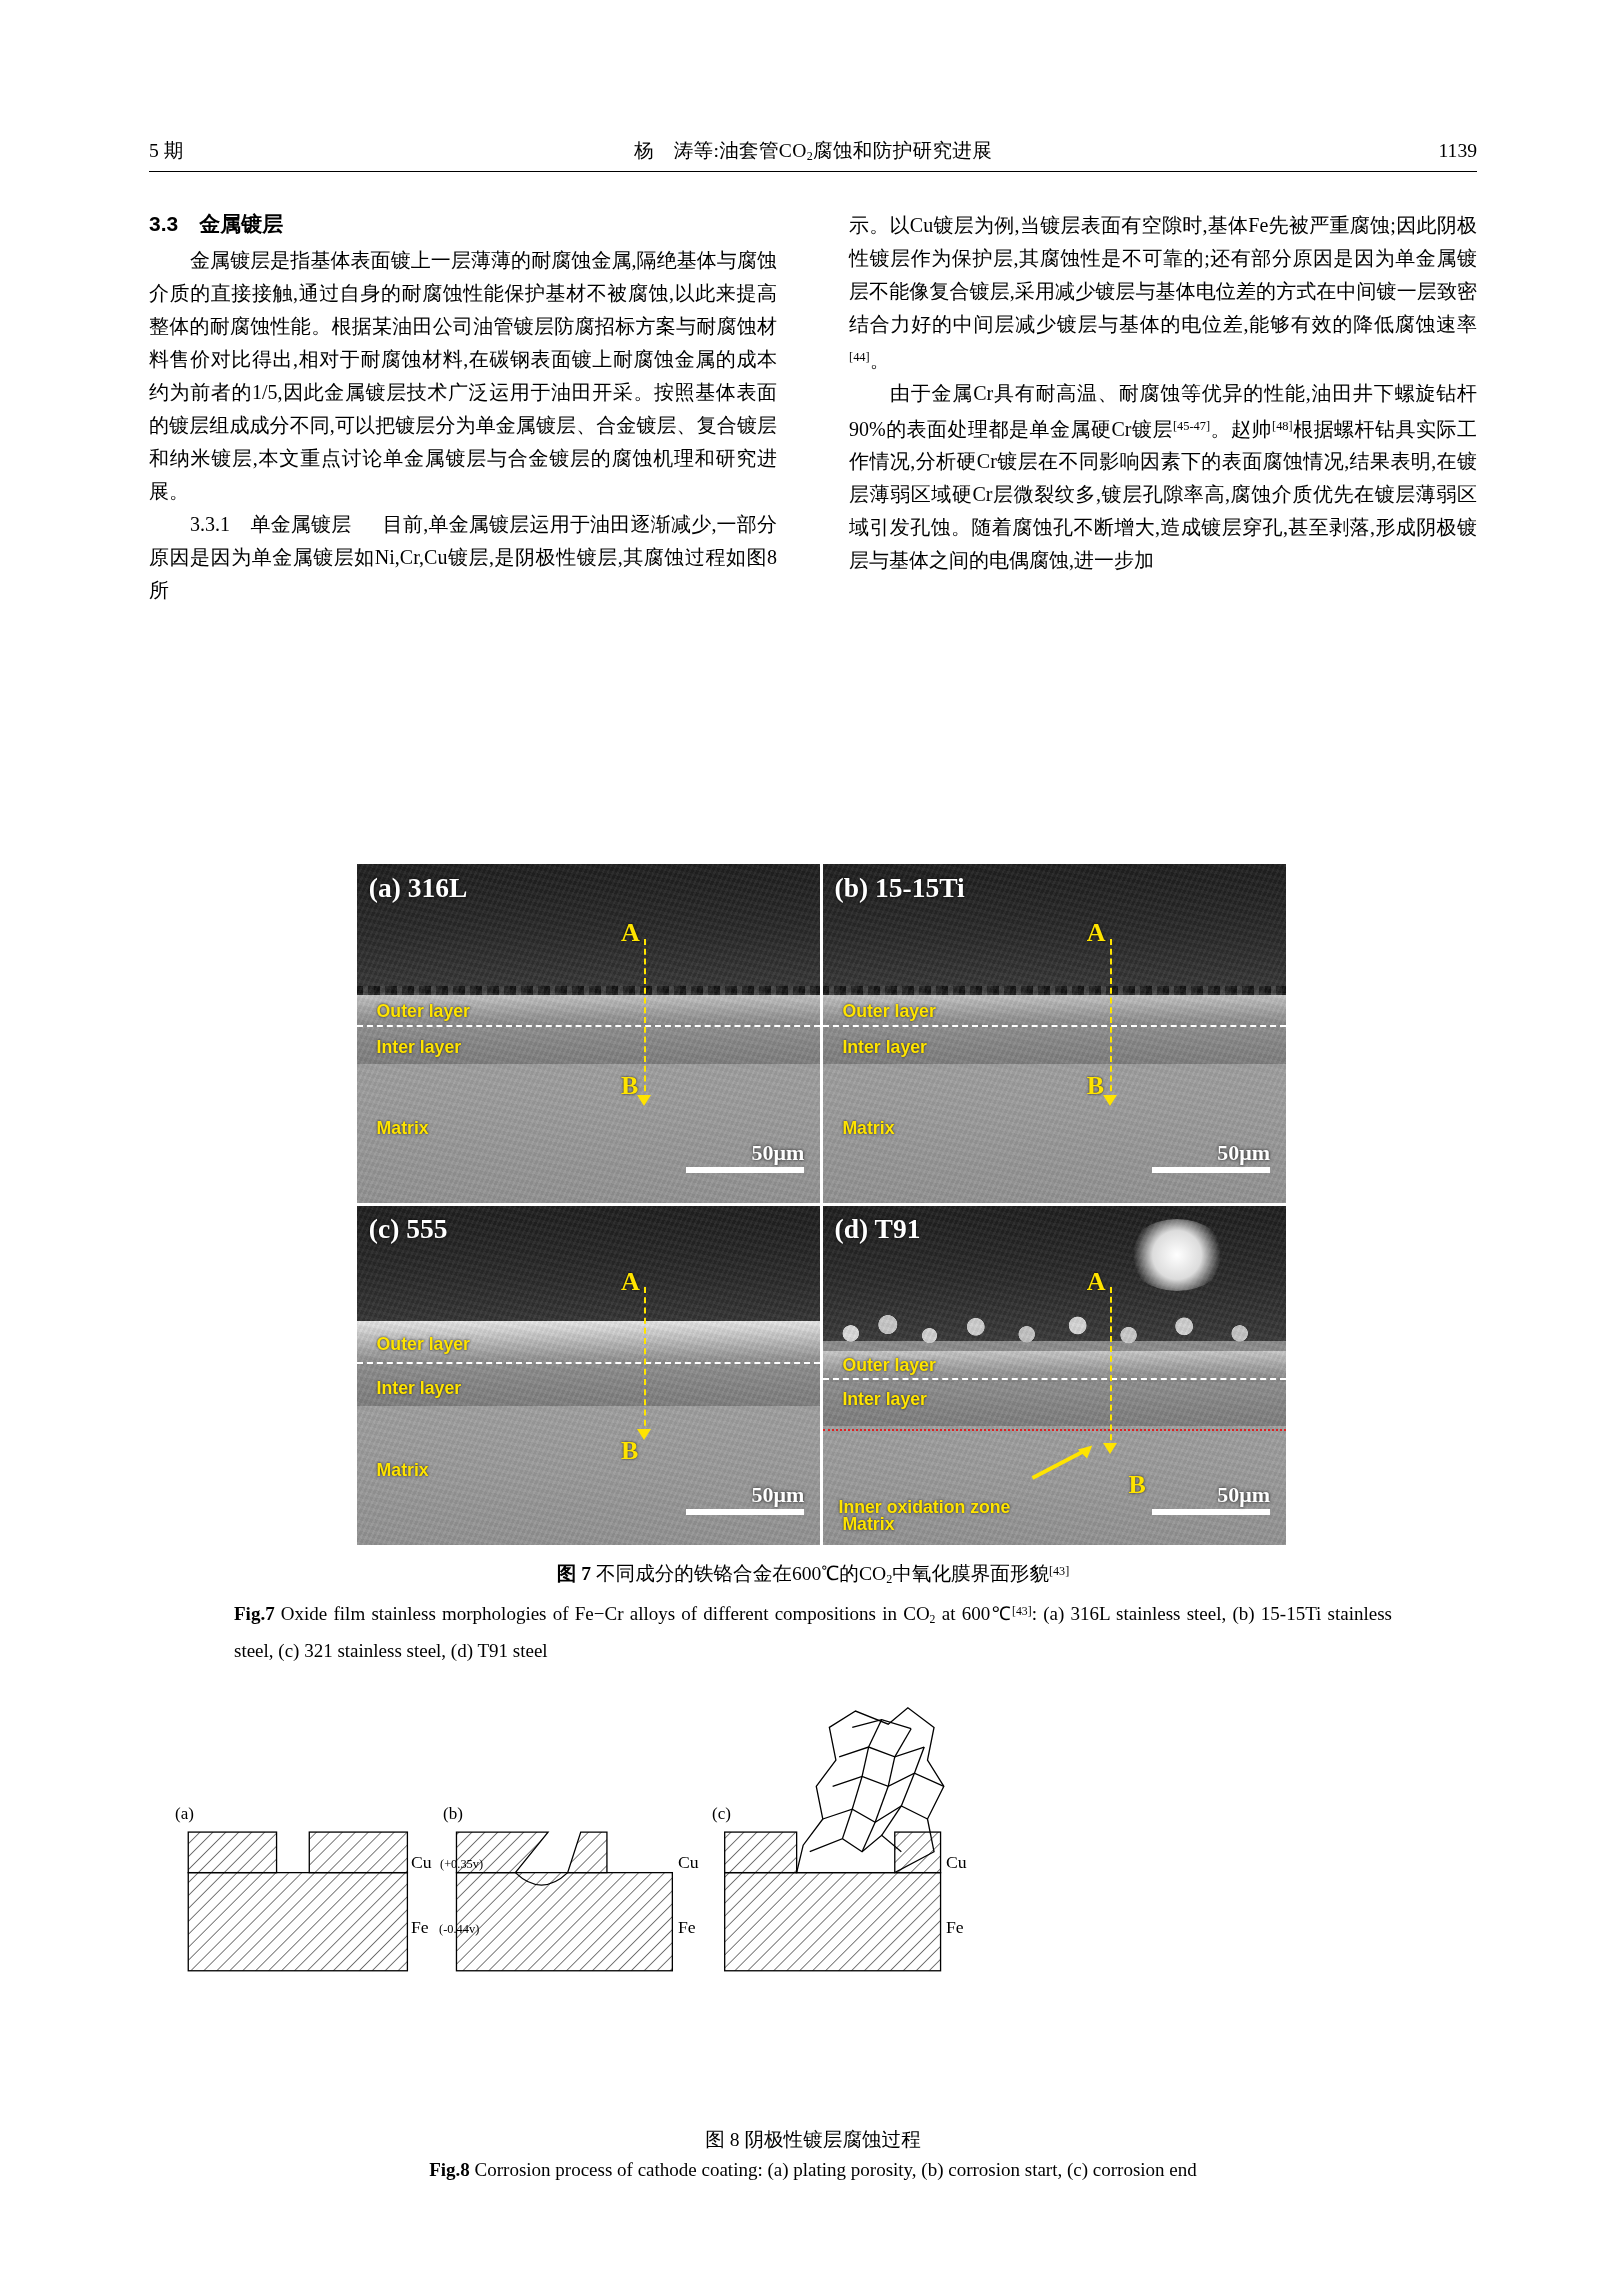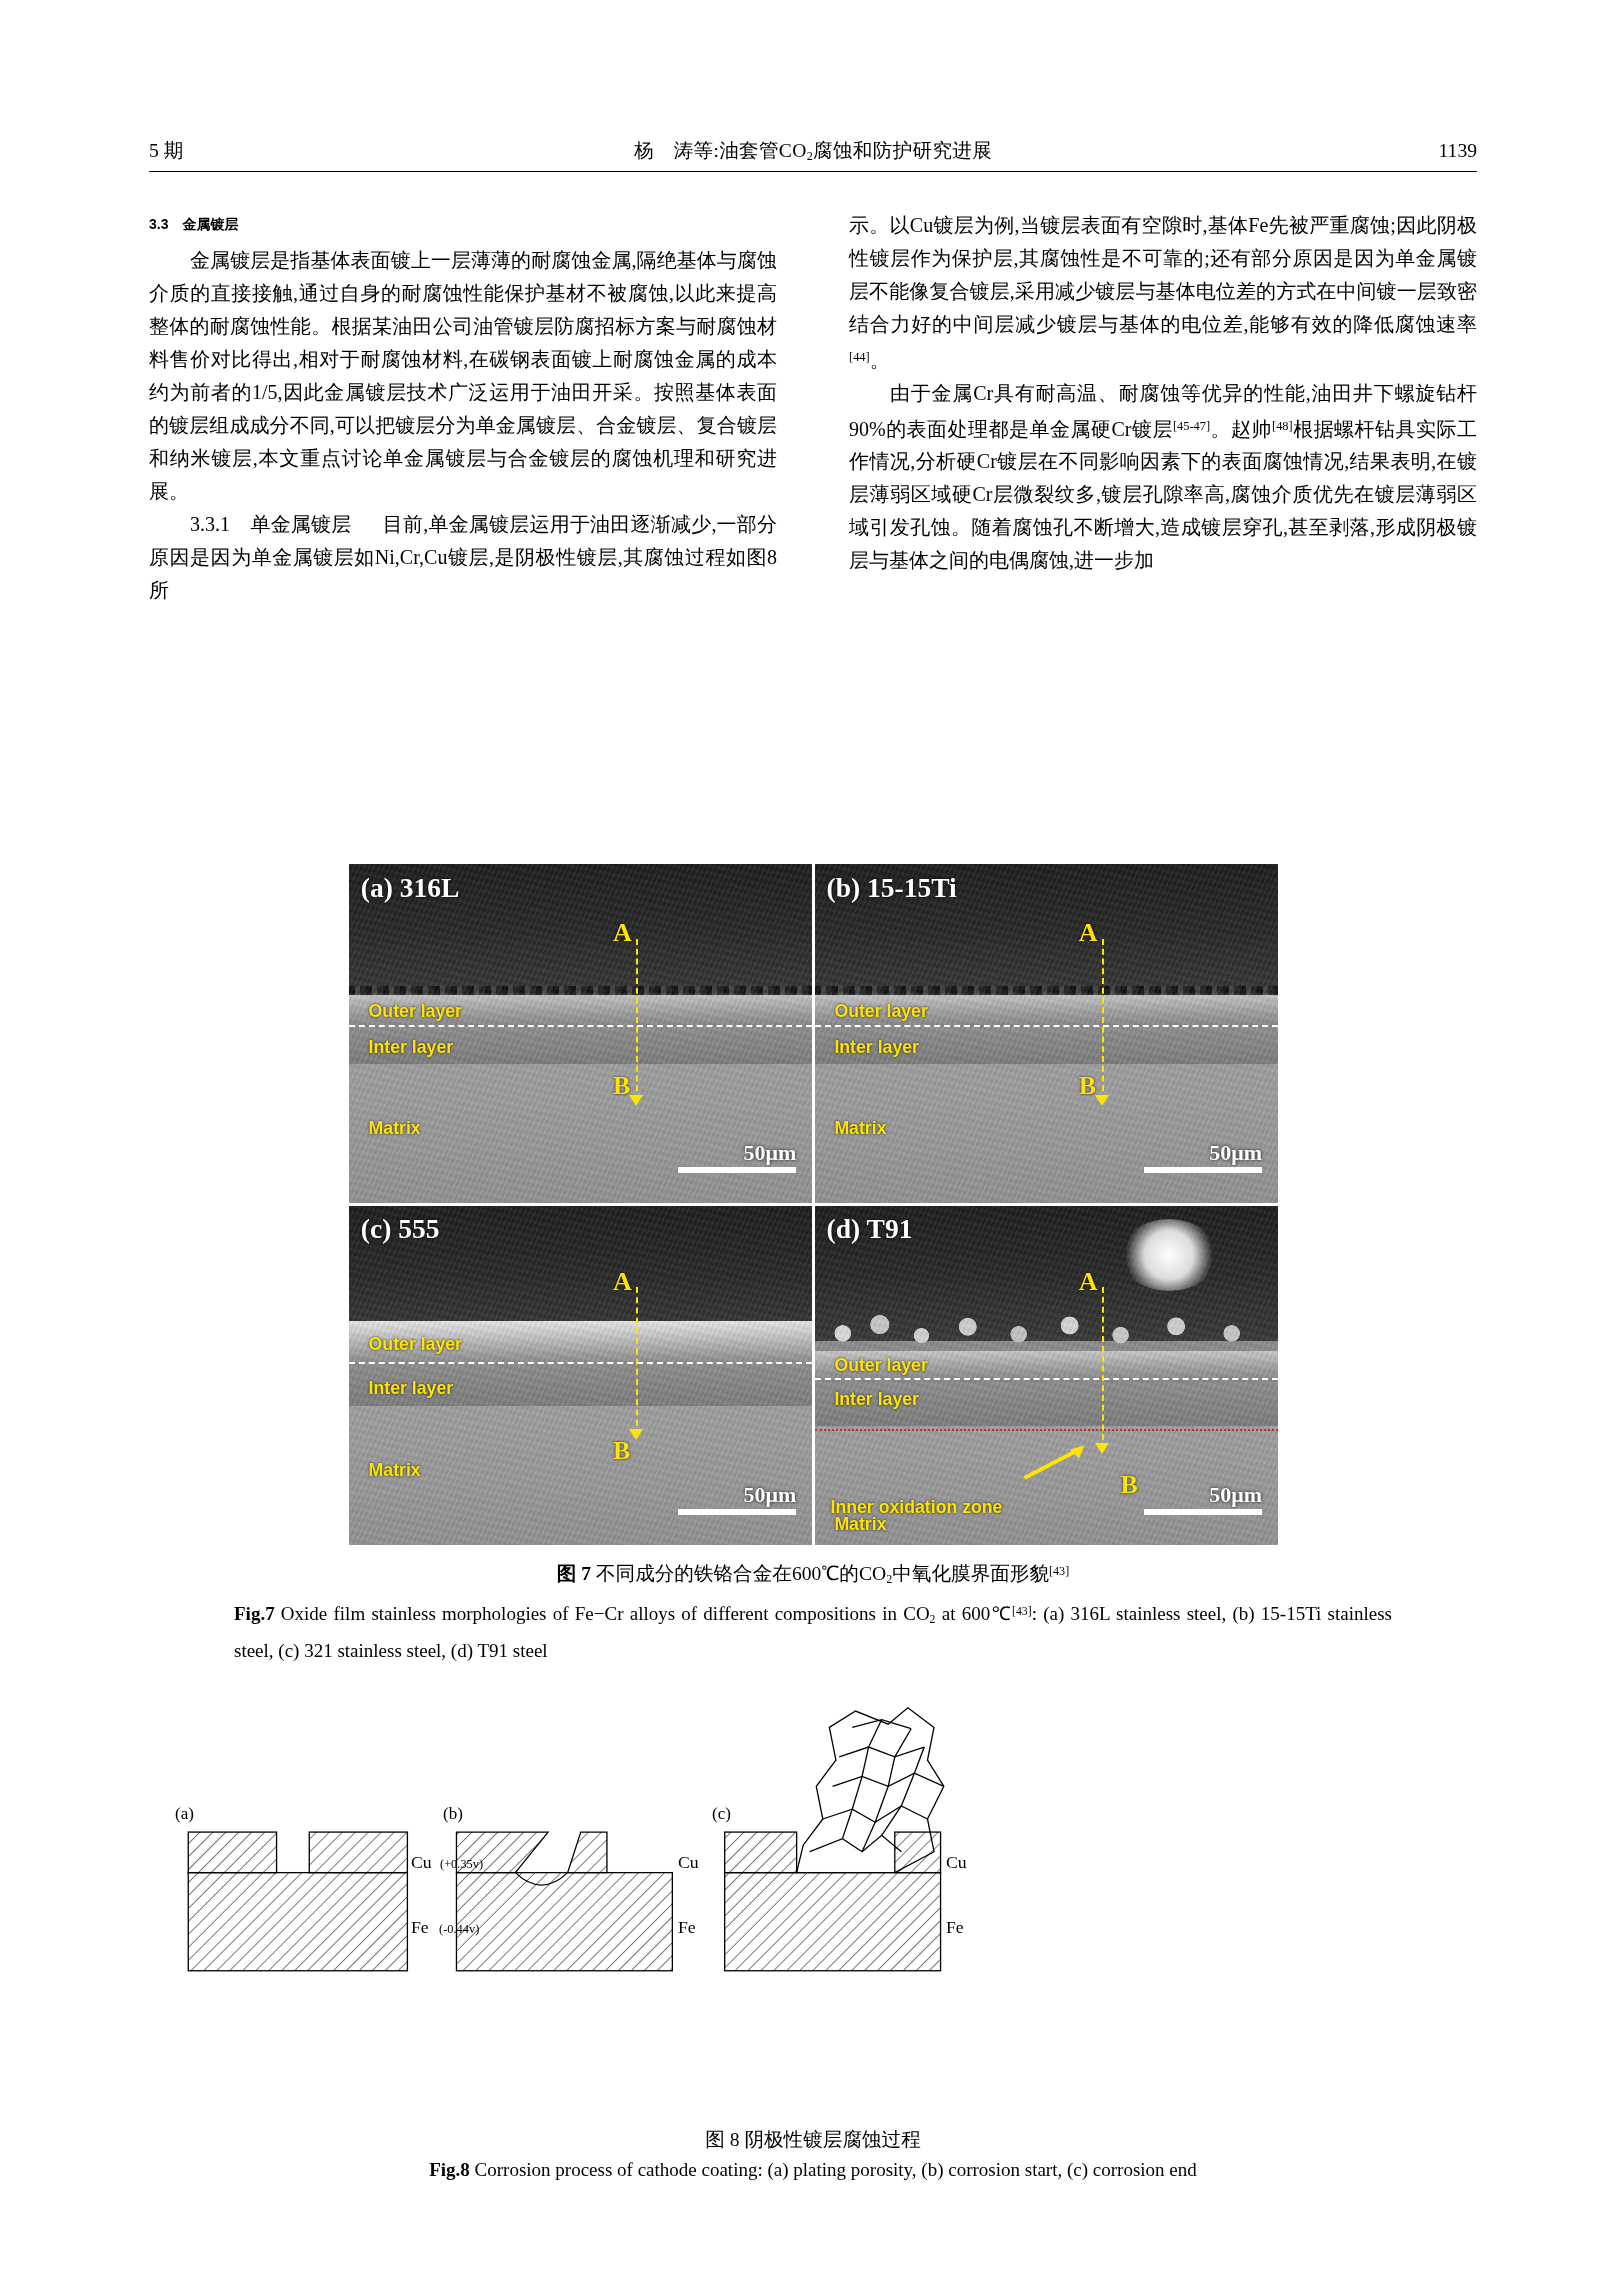--- a/index.html
+++ b/index.html
@@ -70,42 +70,42 @@
     line-height: 33px;
     text-align: justify;
     text-justify: inter-ideograph;
   }
   .col-left { left: 149px; }
   .col-right { left: 849px; font-family: Liberation Serif, serif; }
 
   .sec-title {
     font-family: "Liberation Sans", sans-serif;
     font-weight: bold;
-    font-size: 14px;
+    font-size: 21px;
     margin: 0 0 5.2px 0;
     line-height: 30px;
   }
   .para {
     margin: 0;
     text-indent: 41px;
   }
   .para.nested {
     text-indent: 41px;
   }
 
   
   .fig7-wrap {
     position: absolute;
     left: 149px;
     top: 864px;
     width: 1328px;
   }
   .fig7-imgs {
     position: relative;
-    left: 200px;
+    left: 208px;
     width: 929px;
     display: grid;
     grid-template-columns: 1fr 1fr;
     grid-template-rows: 1fr 1fr;
     gap: 2.6px;
     background: #fff;
   }
   .sem {
     position: relative;
     width: 463px;

